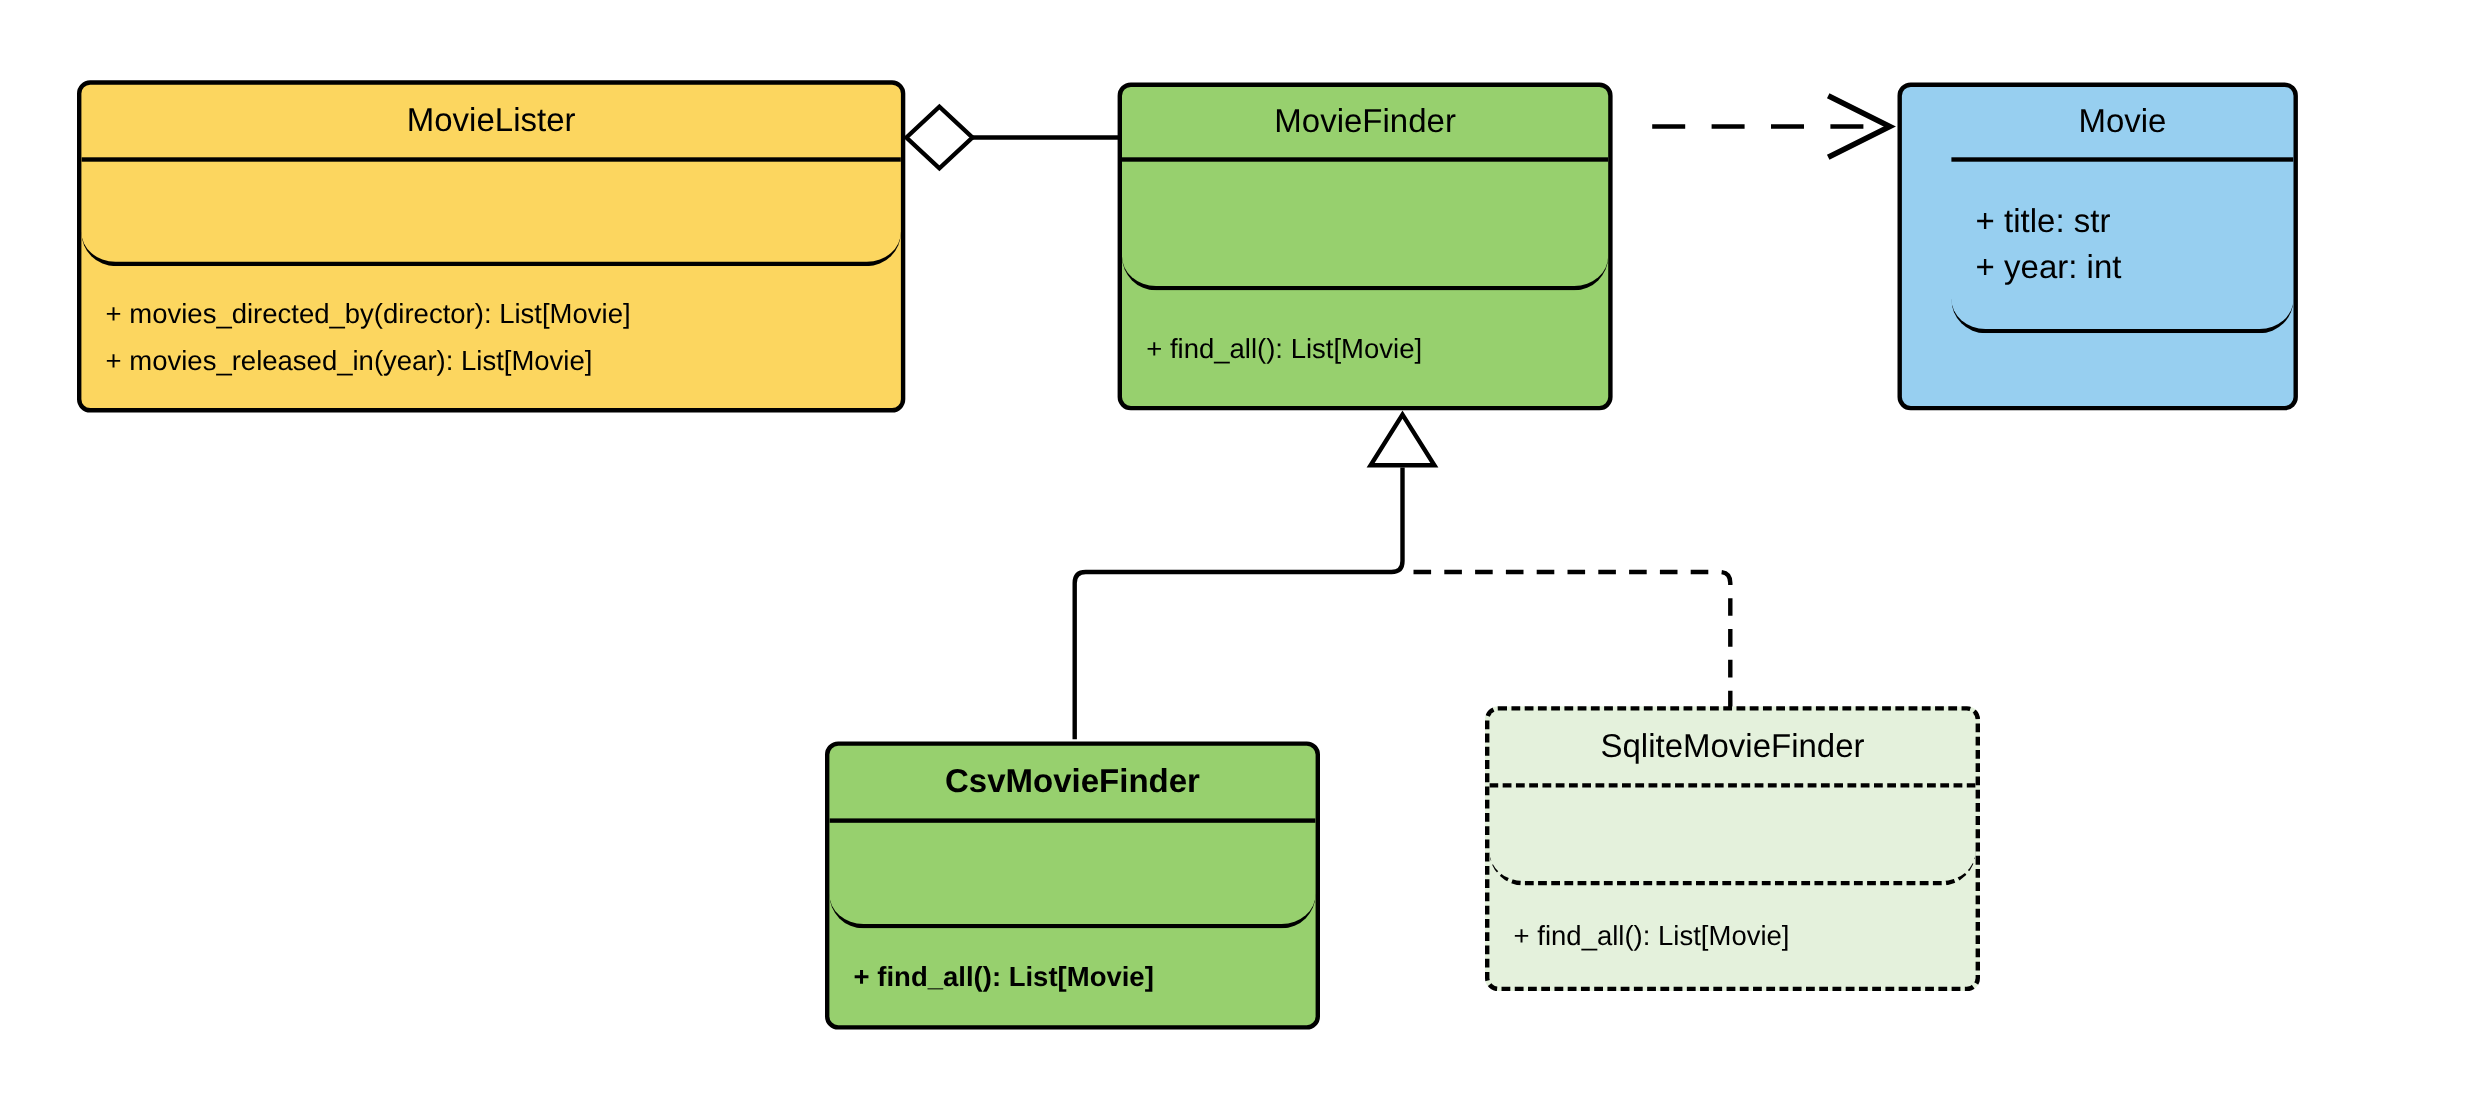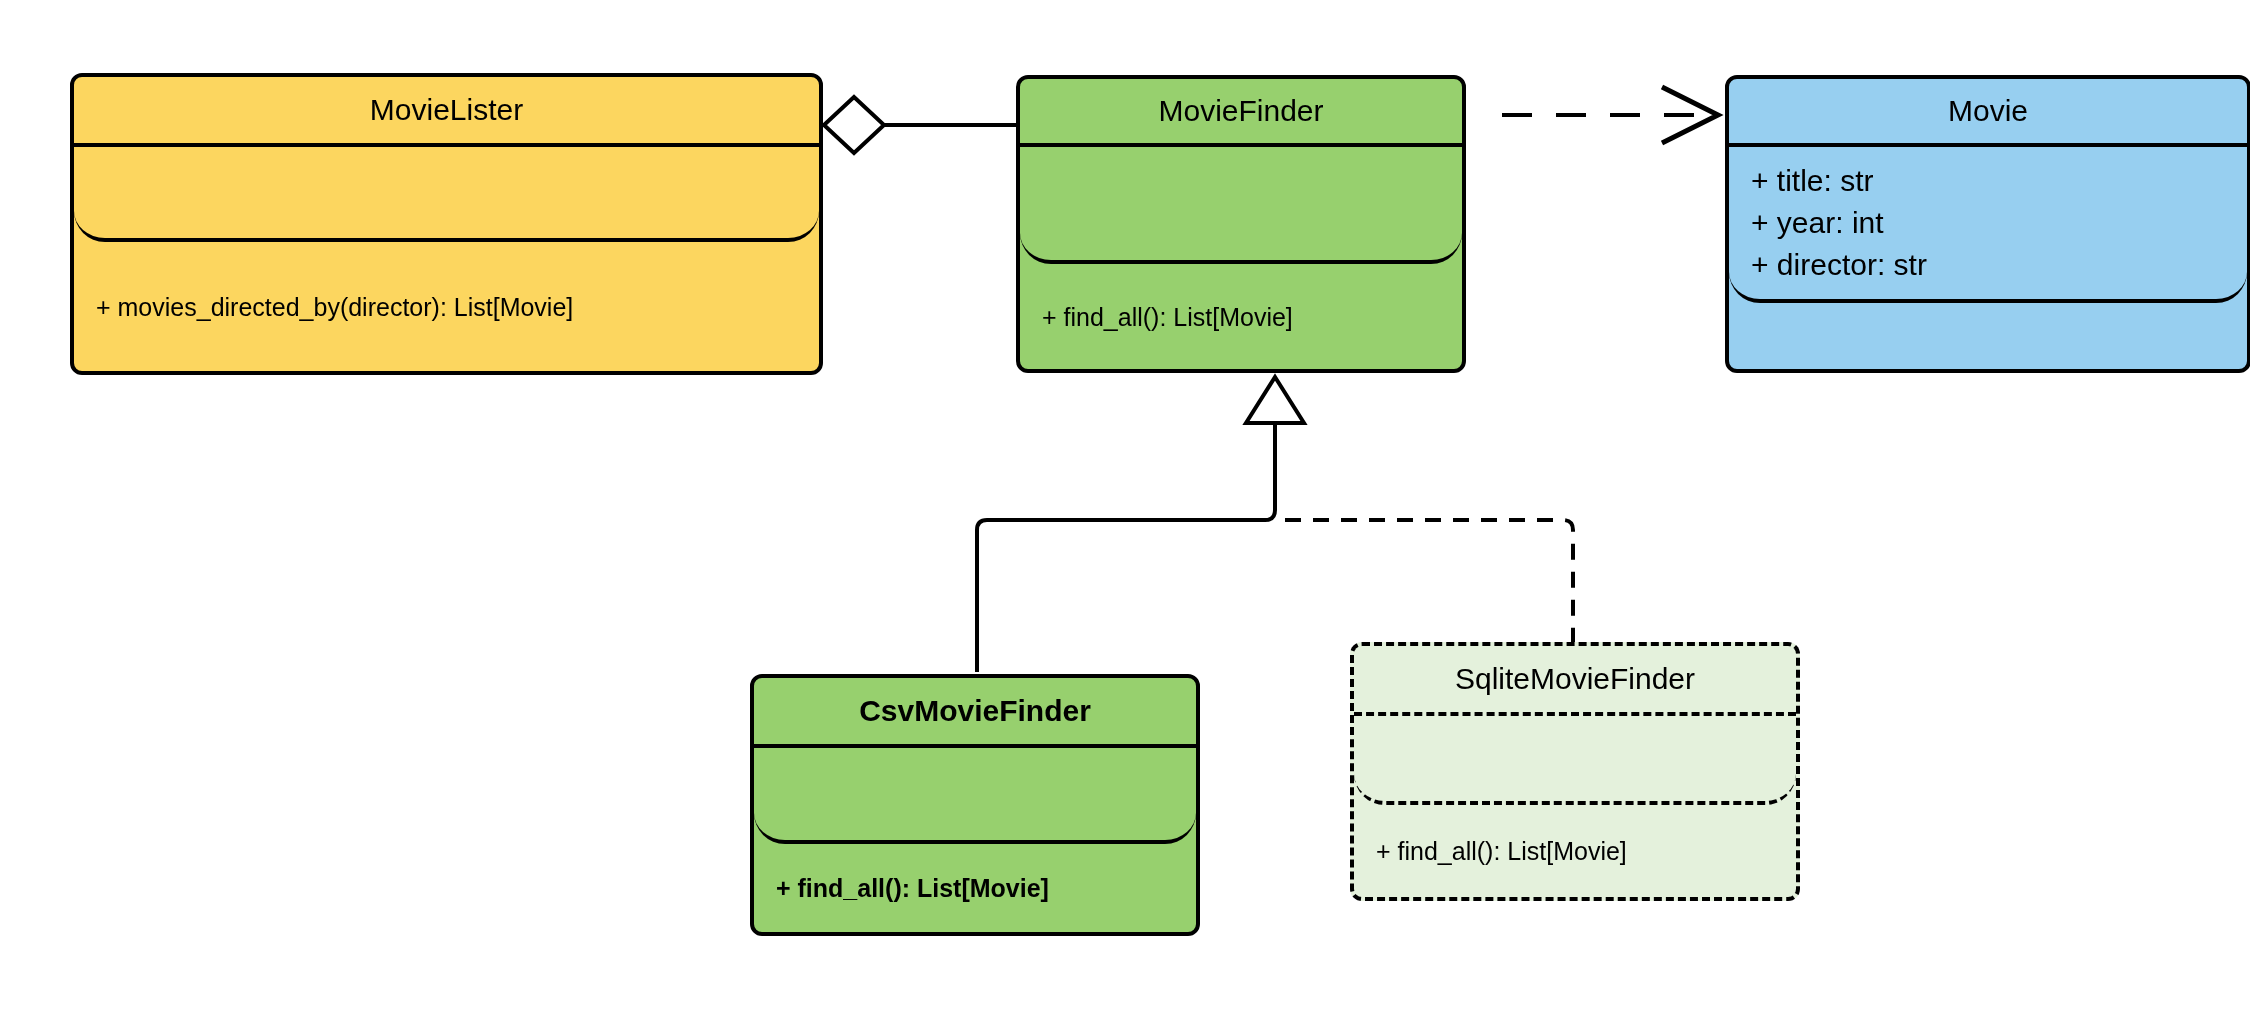--- a/index.html
+++ b/index.html
@@ -106,37 +106,37 @@
     </g>
 
     <polygon points="1275,377 1304,423 1246,423" fill="#ffffff" stroke="#000000" stroke-width="4" stroke-linejoin="miter"></polygon>
   </svg>
 
   <div class="uml-class solid fill-yellow" style="left:70px; top:73px; width:753px; height:302px;">
     <div class="row title" style="height:70px;">MovieLister</div>
     <div class="row attrs" style="height:95px;"></div>
     <div class="row members">
       <div class="member-line">+ movies_directed_by(director): List[Movie]</div>
+      <div class="member-line">+ movies_released_in(year): List[Movie]</div>
     </div>
   </div>
 
   <div class="uml-class solid fill-green" style="left:1016px; top:75px; width:450px; height:298px;">
     <div class="row title" style="height:68px;">MovieFinder</div>
     <div class="row attrs" style="height:117px;"></div>
     <div class="row members">
       <div class="member-line">+ find_all(): List[Movie]</div>
     </div>
   </div>
 
-  <div class="uml-class solid fill-blue" style="left:1725px; top:75px; width:526px; height:298px;">
+  <div class="uml-class solid fill-blue" style="left:1725px; top:75px; width:364px; height:298px;padding-left:45px;">
     <div class="row title" style="height:68px;">Movie</div>
     <div class="row attrs" style="height:156px;">
       <div class="member-line">+ title: str</div>
       <div class="member-line">+ year: int</div>
-      <div class="member-line">+ director: str</div>
     </div>
     <div class="row members"></div>
   </div>
 
   <div class="uml-class solid fill-green" style="left:750px; top:674px; width:450px; height:262px;font-weight:bold;">
     <div class="row title" style="height:70px;">CsvMovieFinder</div>
     <div class="row attrs" style="height:96px;"></div>
     <div class="row members">
       <div class="member-line">+ find_all(): List[Movie]</div>
     </div>

